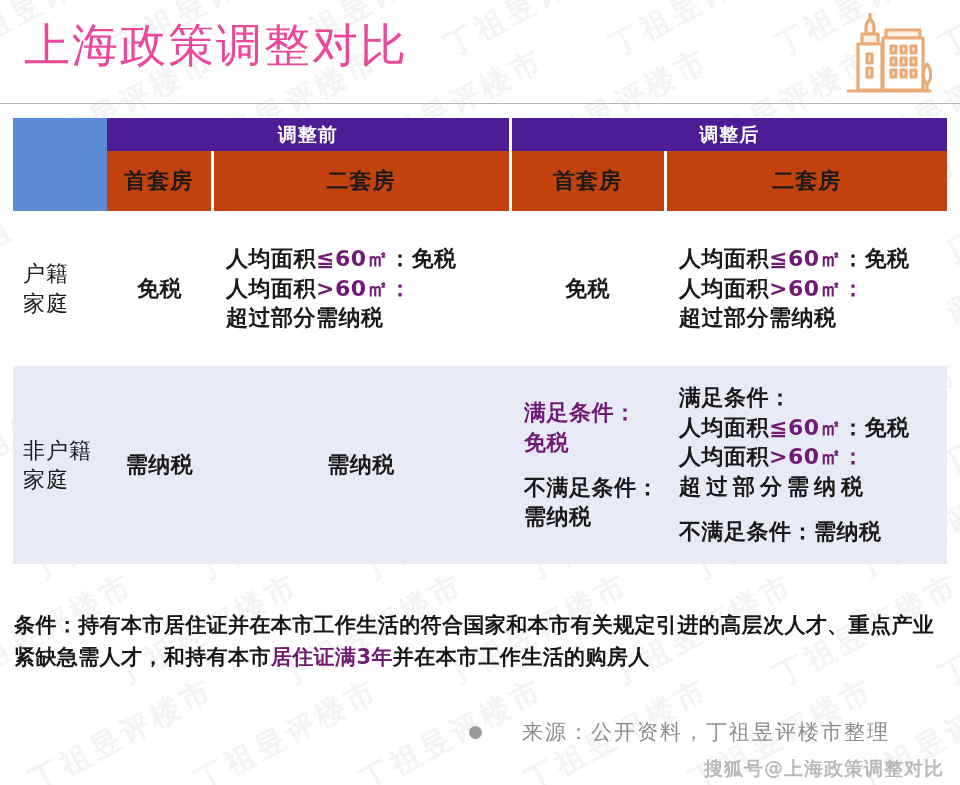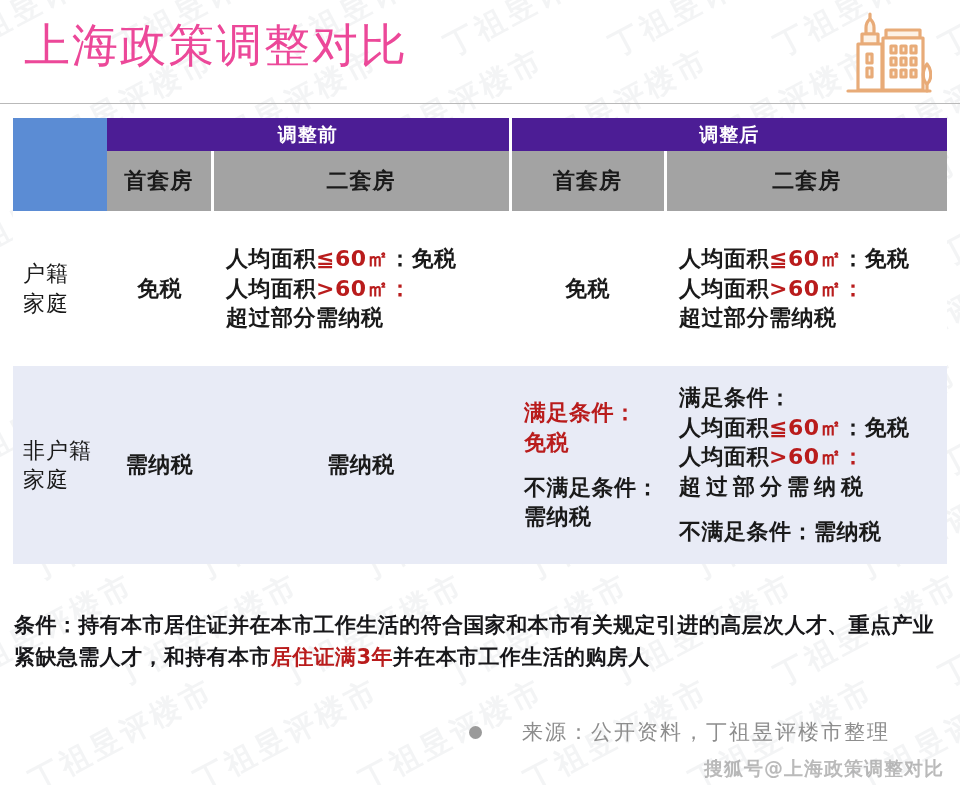--- a/index.html
+++ b/index.html
@@ -98,21 +98,21 @@
     color: #ffffff;
     font-size: 19px;
     font-weight: 700;
     text-align: center;
     height: 33px;
     letter-spacing: 1px;
   }
   .hdr-group.right-div { border-right: 3px solid #ffffff; }
 
   .hdr-sub {
-    background: #a3a3a3;
+    background: #c2410c;
     color: #1a1a1a;
     font-size: 22px;
     font-weight: 700;
     text-align: center;
     height: 60px;
     letter-spacing: 1px;
   }
   .hdr-sub.sep { border-right: 3px solid #ffffff; }
 
   
@@ -131,21 +131,21 @@
     line-height: 1.34;
     letter-spacing: 0.5px;
   }
 
   tr.row-white > td { background: #ffffff; height: 155px; }
   tr.row-tint  > td { background: #e8ebf6; height: 198px; }
 
   td.sep { border-right: 3px solid #ffffff; }
   tr.row-white td.sep { border-right-color: #ffffff; }
 
-  .red { color: #b91c1c; }
+  .red { color: #701a75; }
   .ltr-sp { letter-spacing: 5px; }
   .left-al { text-align: left; padding-left: 14px !important; }
   .blk-gap { height: 16px; }
 
   
   .footnote {
     position: absolute;
     left: 14px;
     top: 610px;
     width: 930px;

